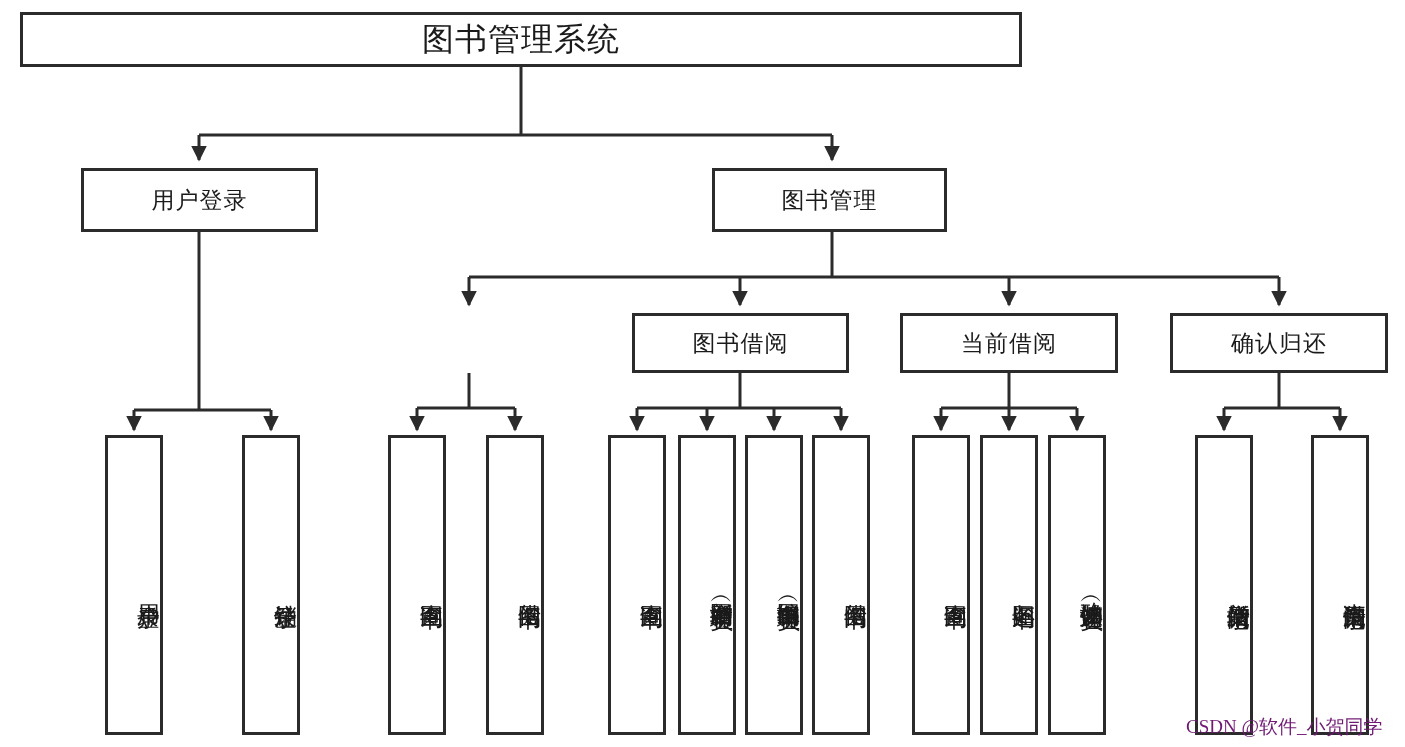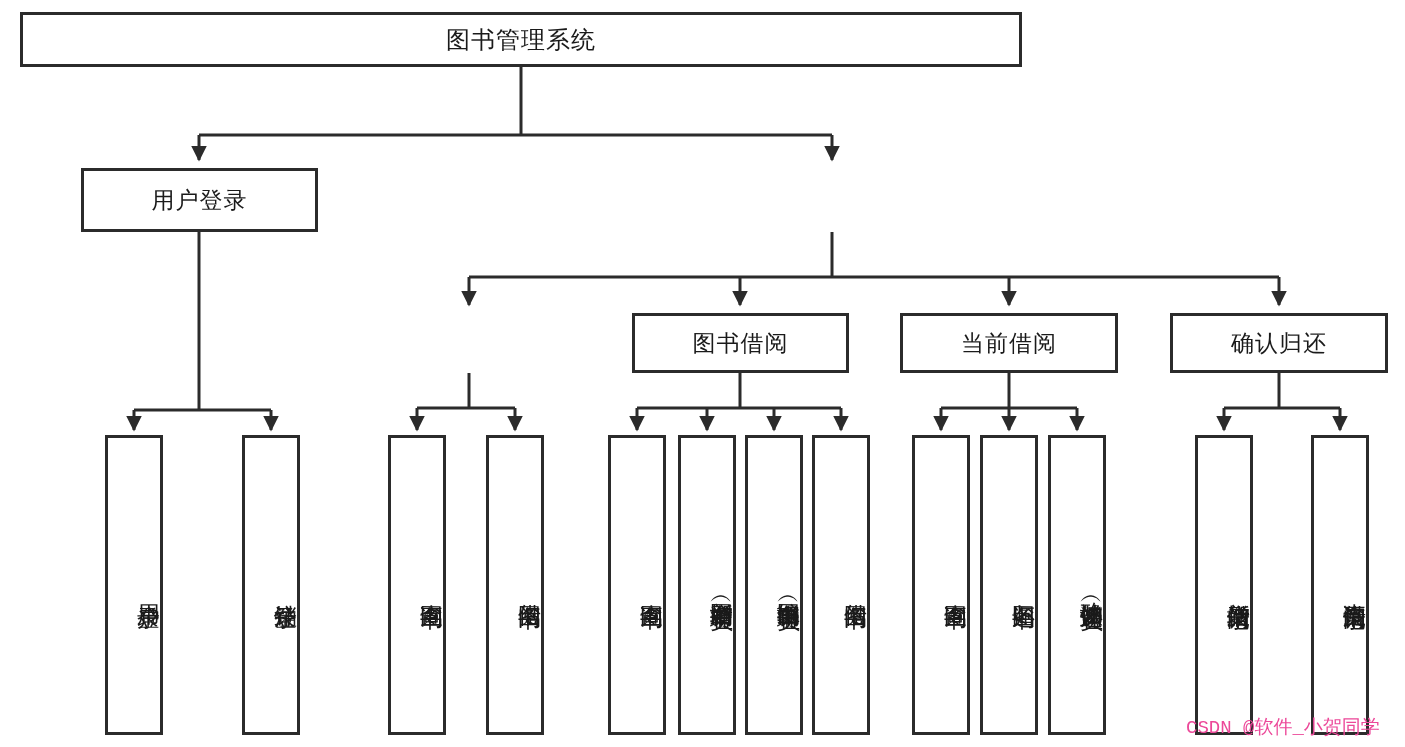--- a/index.html
+++ b/index.html
@@ -49,30 +49,30 @@
     align-items: flex-start;
     justify-content: center;
     padding-top: 6px;
   }
   .node.v > .vtext {
     writing-mode: vertical-rl;
     text-orientation: upright;
     display: block;
     white-space: nowrap;
   }
-  .node.root { font-size: 24px; }
+  .node.root { font-size: 32px; }
   .watermark {
     position: absolute;
     left: 1186px;
     top: 714px;
     font-size: 19px;
-    color: #ec4899;
+    color: #701a75;
     white-space: nowrap;
     z-index: 5;
-    font-family: Liberation Mono, monospace;
+    font-family: Liberation Serif, serif;
   }
 </style>
 </head>
 <body>
 
 <div id="canvas">
 
   <svg id="edges" viewBox="0 0 1405 747" xmlns="http://www.w3.org/2000/svg">
     <defs>
       <marker id="arrow" viewBox="0 0 10 10" refX="9" refY="5" markerWidth="5.2" markerHeight="5.2" orient="auto-start-reverse">
@@ -123,20 +123,23 @@
     </g>
   </svg>
 
   <div class="node h root" style="left:20px; top:12px; width:1002px; height:55px;">
     <span>图书管理系统</span>
   </div>
 
   <div class="node h" style="left:81px; top:168px; width:237px; height:64px;">
     <span>用户登录</span>
   </div>
+  <div class="node h" style="left:712px; top:168px; width:235px; height:64px;">
+    <span>图书管理</span>
+  </div>
 
   <div class="node h" style="left:632px; top:313px; width:217px; height:60px;">
     <span>图书借阅</span>
   </div>
   <div class="node h" style="left:900px; top:313px; width:218px; height:60px;text-align:right;">
     <span>当前借阅</span>
   </div>
   <div class="node h" style="left:1170px; top:313px; width:218px; height:60px;">
     <span>确认归还</span>
   </div>

